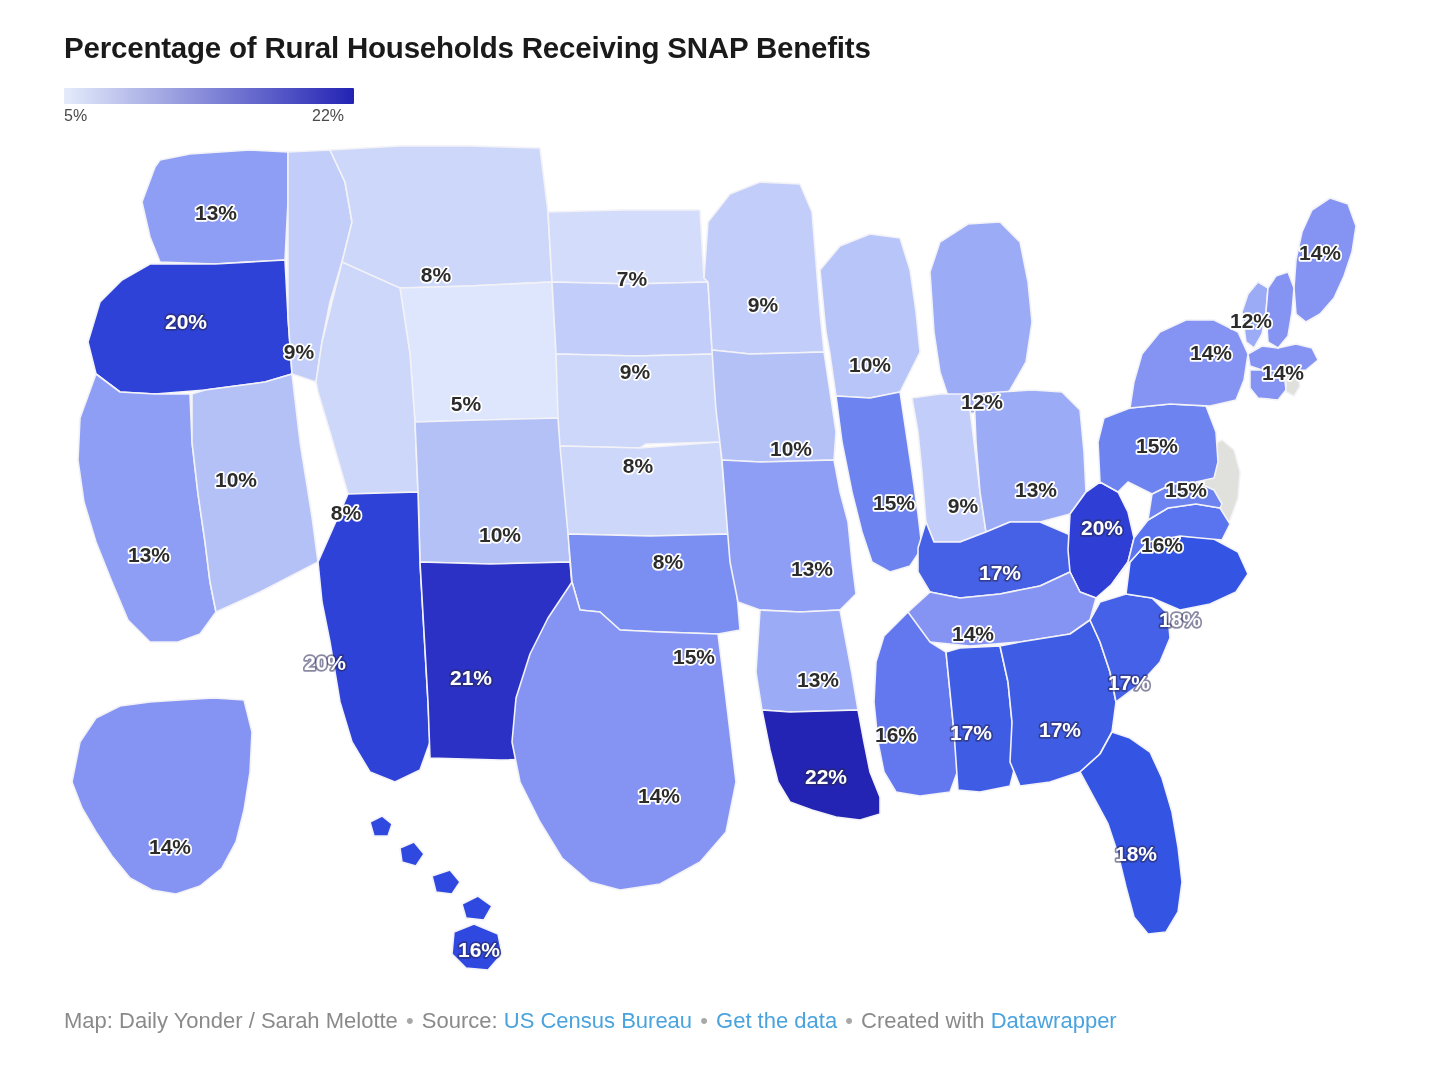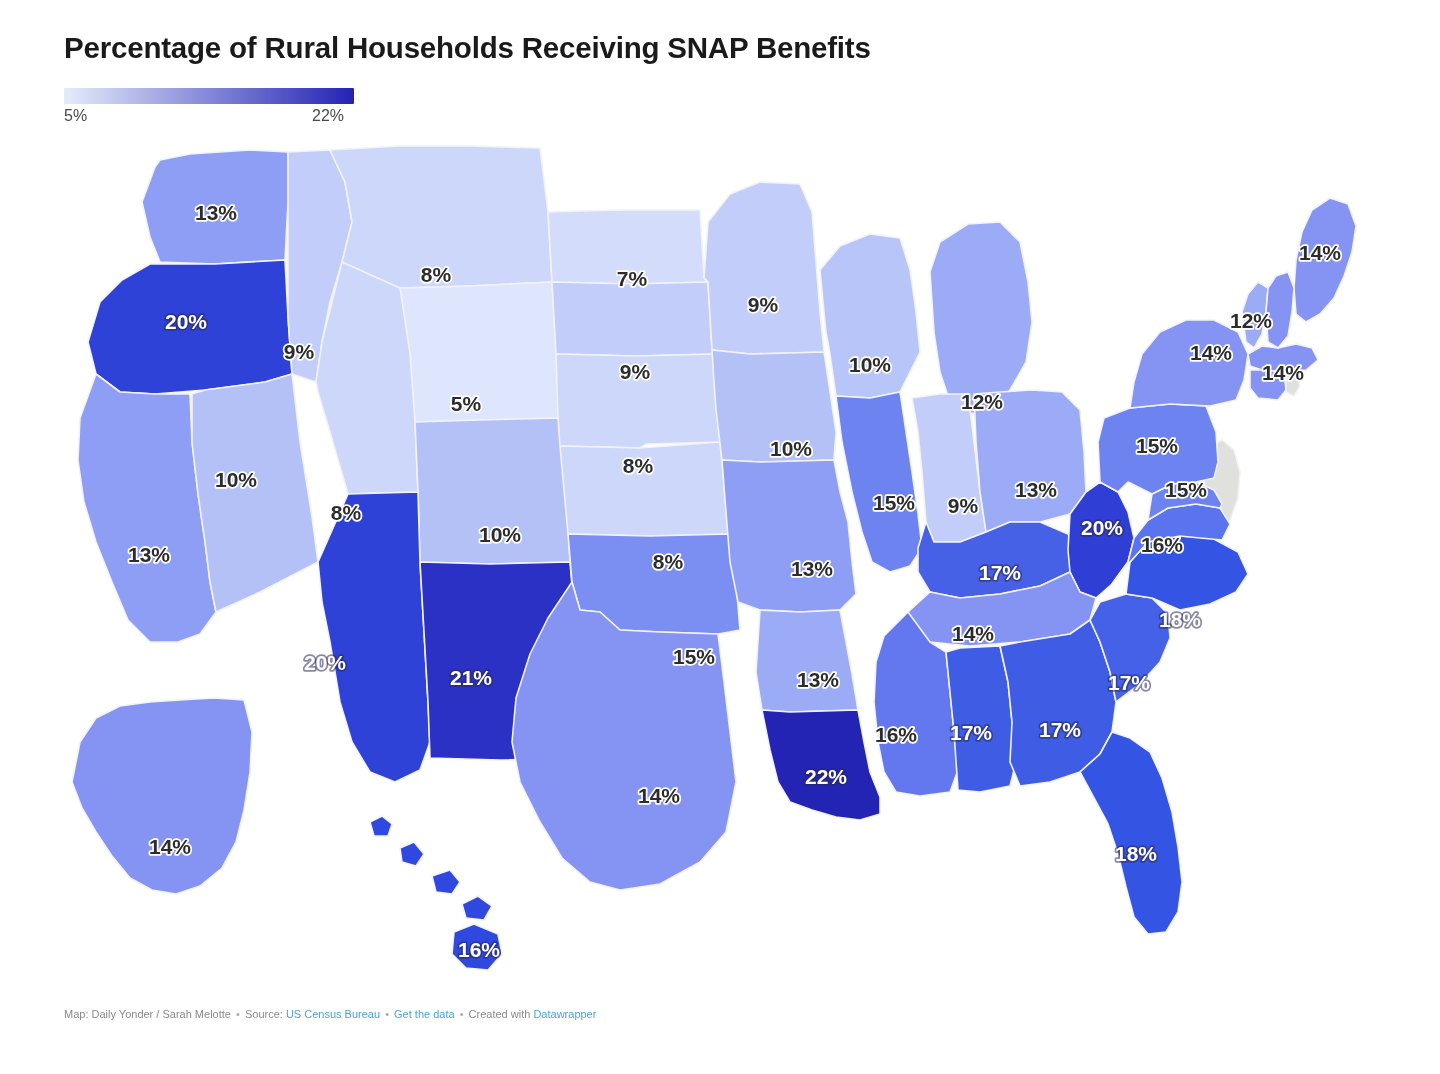--- a/index.html
+++ b/index.html
@@ -100,21 +100,21 @@
   .state-label.light-text {
     fill: #ffffff;
     stroke: rgba(40,40,90,0.55);
   }
 
   
   .footer {
     position: absolute;
     left: 64px;
     top: 1008px;
-    font-size: 11px;
+    font-size: 22px;
     color: #8a8a8a;
     white-space: nowrap;
   }
   .footer a {
     color: #4ba3dd;
     text-decoration: none;
   }
   .footer .sep { color: #a8a8a8; padding: 0 2px; }
 </style>
 </head>

